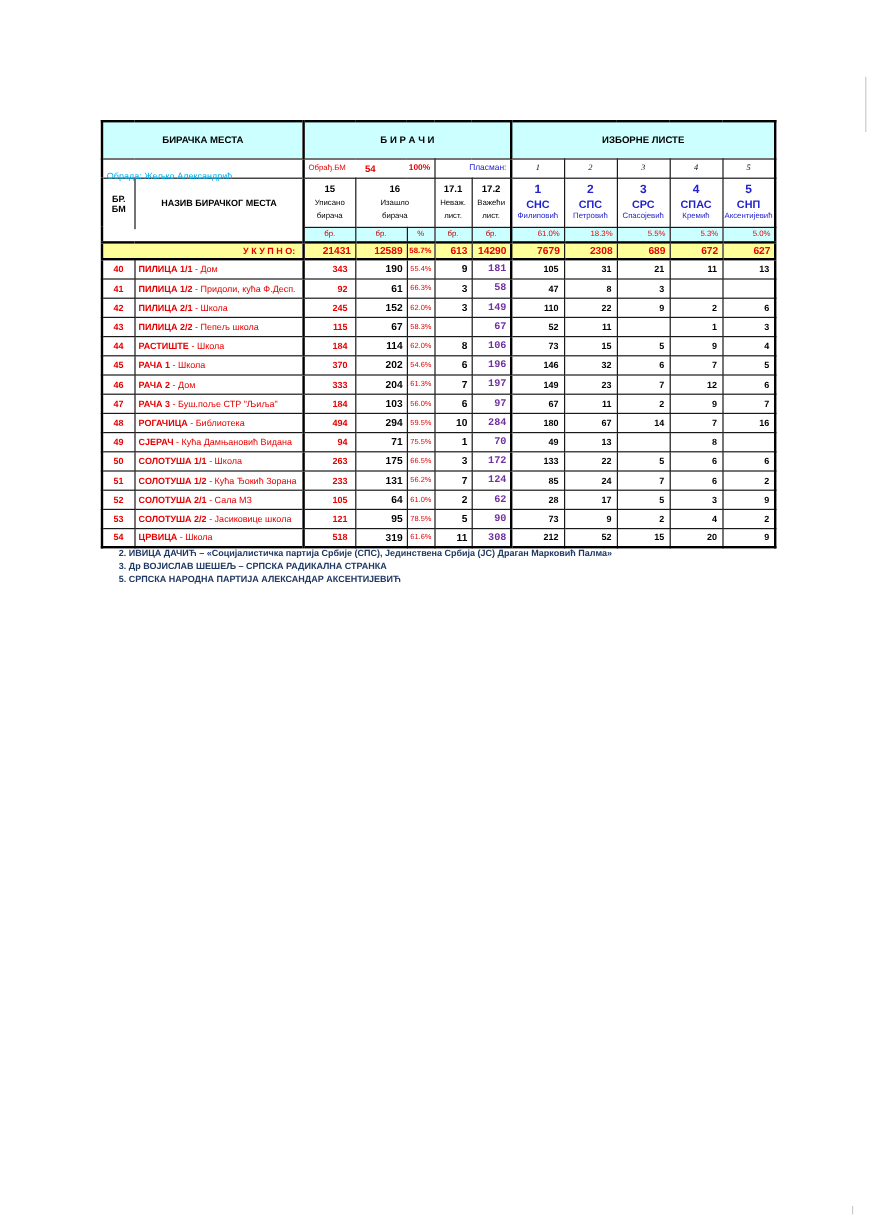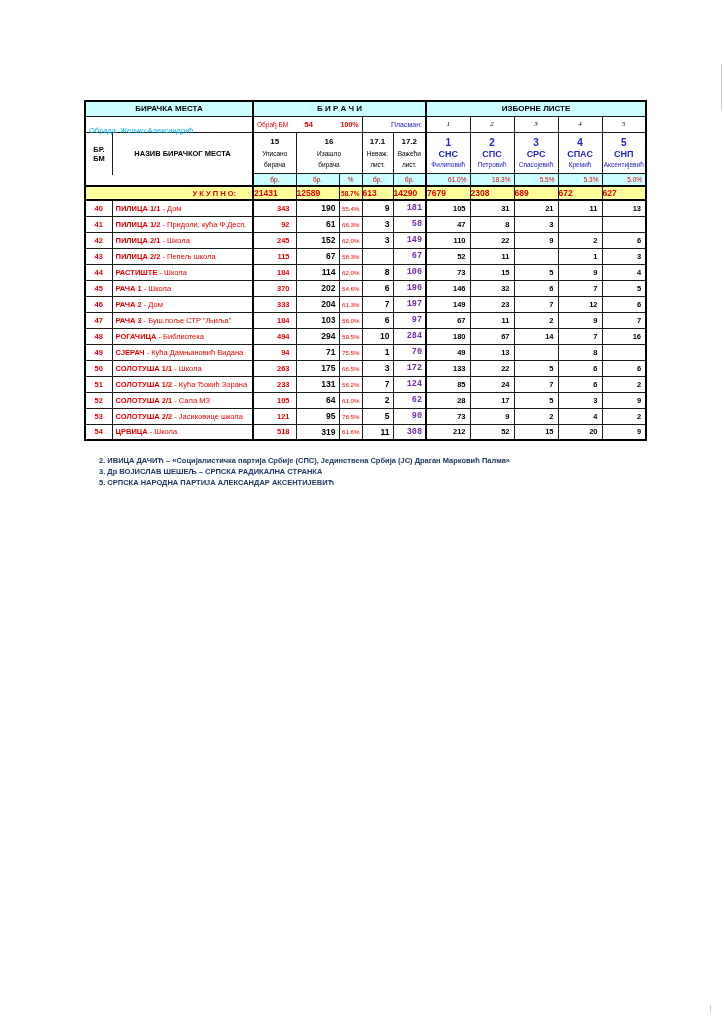--- a/index.html
+++ b/index.html
@@ -6,21 +6,21 @@
   html,body { width:724px; height:1024px; }
   body { background:#ffffff; position:relative; font-family:"Liberation Sans", sans-serif; color:#000; }
 
   .page { position:absolute; inset:0; background:#fff; overflow:hidden; }
 
   table.results { position:absolute; left:84px; top:100px; width:561px;
     border-collapse:collapse; table-layout:fixed; border:2px solid #000; }
   td, th { border:1px solid #1a1a1a; overflow:hidden; white-space:nowrap; vertical-align:middle; }
 
   
-  .grp { background:#ccffff; font-size:8px; font-weight:bold; text-align:center; height:15px; }
+  .grp { background:#ccffff; font-size:8px; font-weight:bold; text-align:center; height:31px; }
   tr.r2 { height:16px; } tr.r3 { height:41px; } tr.r4 { height:13px; }
 
   .left-block { padding:0; vertical-align:top; background:#fff; }
   .obrada { height:16px; line-height:27px; padding-left:3px; color:#00b0f0; font-size:7.5px; border-bottom:1px solid #1a1a1a; }
   .colhead-row { display:flex; height:42px; }
   .no-head { width:27px; border-right:1px solid #1a1a1a; display:flex; flex-direction:column; justify-content:center; align-items:center; font-weight:bold; font-size:7.5px; line-height:9px; }
   .name-head { flex:1; display:flex; align-items:center; justify-content:center; font-weight:bold; font-size:7.5px; }
 
   .obr-cell { padding:0 3px; }
   .obr-flex { display:flex; align-items:center; font-size:6.5px; color:#e60000; }
@@ -37,22 +37,22 @@
   .pcol .pnum { display:block; font-size:10px; font-weight:bold; line-height:12px; }
   .pcol .pabbr { display:block; font-size:9px; font-weight:bold; line-height:11px; }
   .pcol .pholder { display:block; font-size:6.5px; line-height:9px; }
 
   .unit { background:#ccffff; color:#c00000; font-size:6.5px; text-align:center; }
   .ppct { background:#ccffff; color:#e60000; font-size:6.5px; text-align:right; padding-right:3px; }
 
   
   tr.total-row { height:14px; }
   tr.total-row td { background:#ffff99; border-top:2px solid #000; border-bottom:2px solid #000; }
-  .t-label { color:#e60000; font-weight:bold; font-size:7.5px; text-align:right; padding-right:16px; }
-  .t-val { color:#e60000; font-weight:bold; font-size:8.5px; padding-right:3px; }
+  .t-label { color:#e60000; font-weight:bold; font-size:7.5px; text-align:right; padding-right:6px; }
+  .t-val { color:#e60000; font-weight:bold; font-size:8.5px; text-align:right; padding-right:3px; }
   .t-pct { color:#e60000; font-weight:bold; font-size:6.5px; text-align:right; padding-right:2px; }
 
   
   tr.data-row { height:16px; }
   .c-no { color:#e60000; font-weight:bold; font-size:7.5px; text-align:center; }
   .c-name { font-size:7.5px; color:#e60000; text-align:left; padding-left:3px; }
   .c-name .nm { font-weight:bold; }
   .c-reg { color:#e60000; font-weight:bold; font-size:7.5px; text-align:right; padding-right:6px; }
   .c-turn { font-weight:bold; font-size:8.5px; text-align:right; padding-right:3px; }
   .c-pct { color:#e60000; font-size:6.2px; text-align:right; padding-right:2px; }

